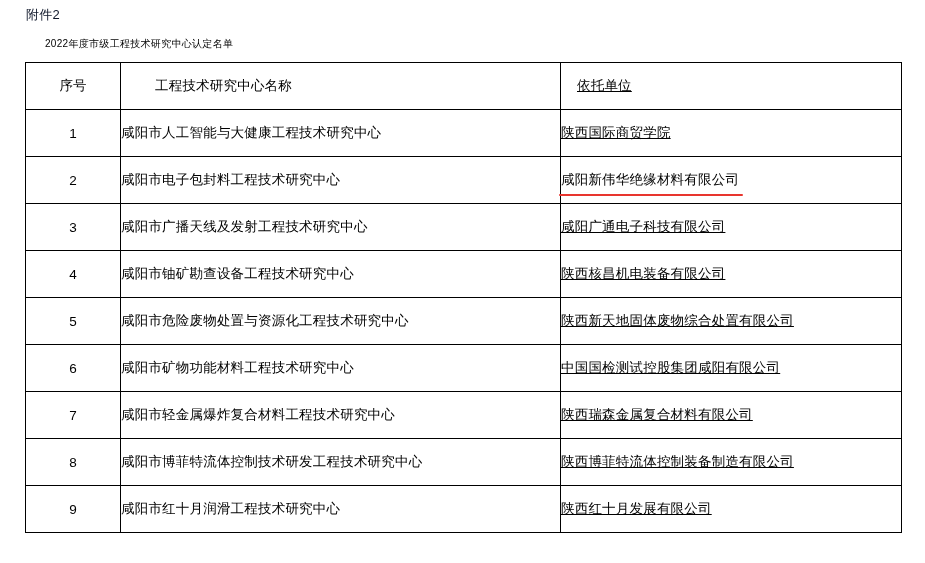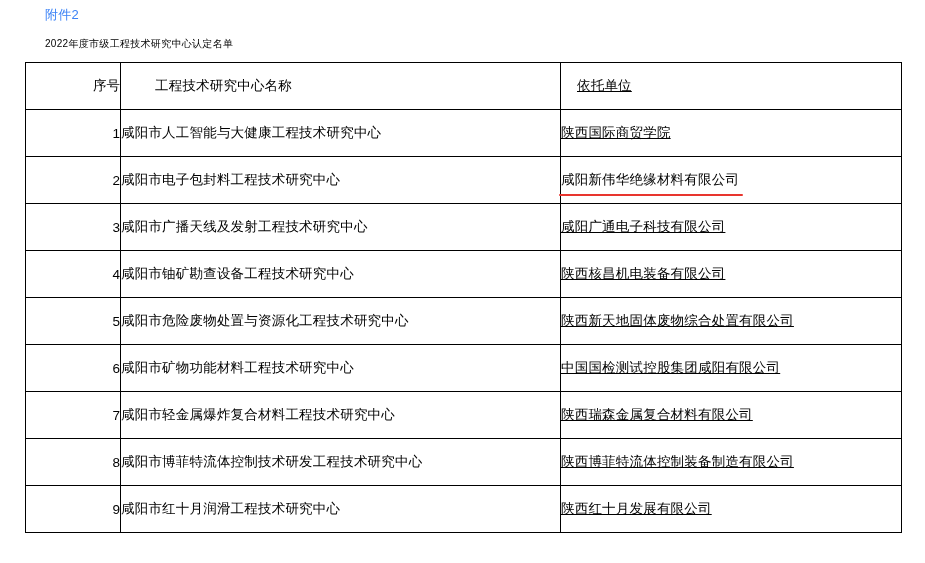--- a/index.html
+++ b/index.html
@@ -20,23 +20,22 @@
     width: 925px;
     height: 563px;
     box-sizing: border-box;
   }
   .attach-label {
     position: absolute;
     left: 26px;
     top: 6px;
     font-size: 13px;
     line-height: 18px;
-    color: #3b82f6;
+    color: #0f172a;
     letter-spacing: 0.2px;
-    margin-left: 19px;
   }
   .doc-title {
     position: absolute;
     left: 45px;
     top: 34px;
     font-size: 10px;
     line-height: 20px;
     color: #000;
     letter-spacing: 0.3px;
   }
@@ -56,21 +55,21 @@
     font-size: 13.5px;
     color: #000;
     height: 47px;
     box-sizing: border-box;
   }
   col.c-idx { width: 95px; }
   col.c-name { width: 440px; }
   col.c-org { width: 341px; }
 
   .cell-idx {
-    text-align: right;
+    text-align: center;
     padding: 0 4px;
   }
   .cell-name {
     padding-left: 18px;
     text-align: left;
     letter-spacing: 0.2px;
   }
   .cell-org {
     padding-left: 16px;
     text-align: left;

